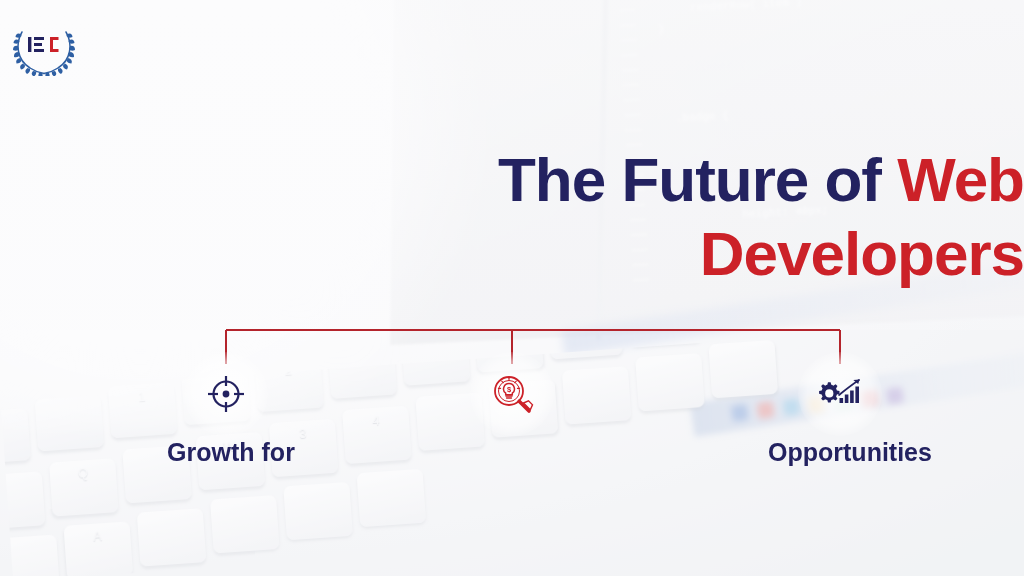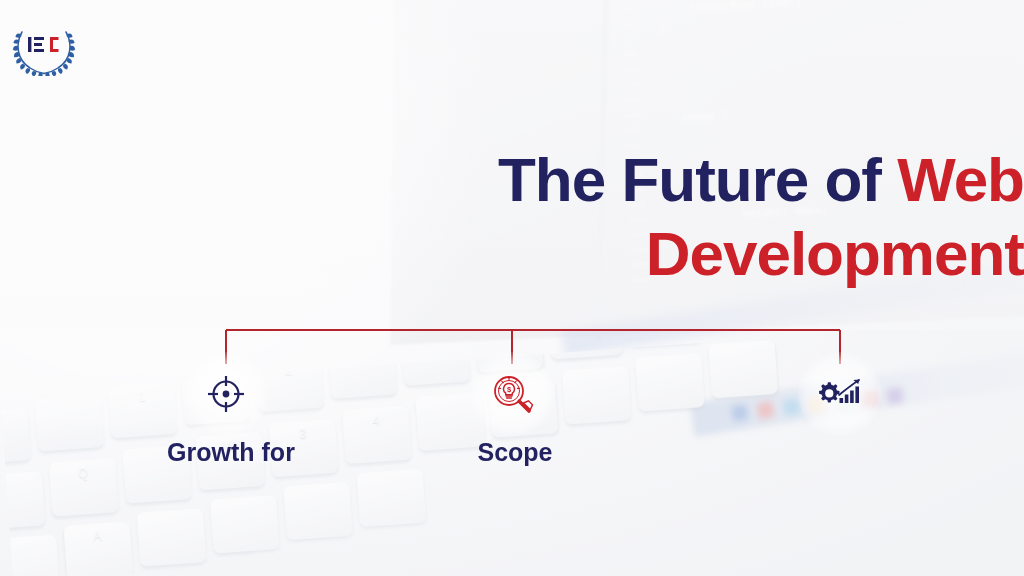--- a/index.html
+++ b/index.html
@@ -284,21 +284,21 @@
         <rect x="21" y="19" width="10" height="3" fill="#232260"></rect>
         <rect x="21" y="25" width="8" height="3" fill="#232260"></rect>
         <rect x="21" y="31" width="10" height="3" fill="#232260"></rect>
         <path d="M45.5,19 h-8.5 v15 h8.5 v-3 h-5.5 v-9 h5.5 z" fill="#cc2128"></path>
       </g>
     </svg>
   </div>
 
   <h1 class="title">
     <span class="t-navy">The Future of </span><span class="t-red">Web</span><br>
-    <span class="t-red">Development</span>
+    <span class="t-red">Developers</span>
   </h1>
 
   <svg class="connector" viewBox="0 0 1024 70">
     <g stroke="#b4242c" stroke-width="2" fill="none">
       <path d="M226,12 H840"></path>
       <path d="M226,12 V46"></path>
       <path d="M512,12 V46"></path>
       <path d="M840,12 V46"></path>
     </g>
   </svg>
@@ -361,16 +361,16 @@
         <path d="M25,23 C30,19 36,14 45,8" fill="none" stroke="#232260" stroke-width="1.7" stroke-linecap="round"></path>
         <path d="M45.6,7.4 l-6.3,0.6 l4.9,3.9 z" fill="#232260"></path>
       </svg>
     </div>
   </div>
 
   <div class="labels">
     <div class="label" id="label-growth">
       <div>Growth for</div>
     </div>
-    <div class="label" id="label-scope">Scope</div>
+    <div class="label" id="label-opps">Opportunities</div>
   </div>
 
 </div>
 
 </body></html>

